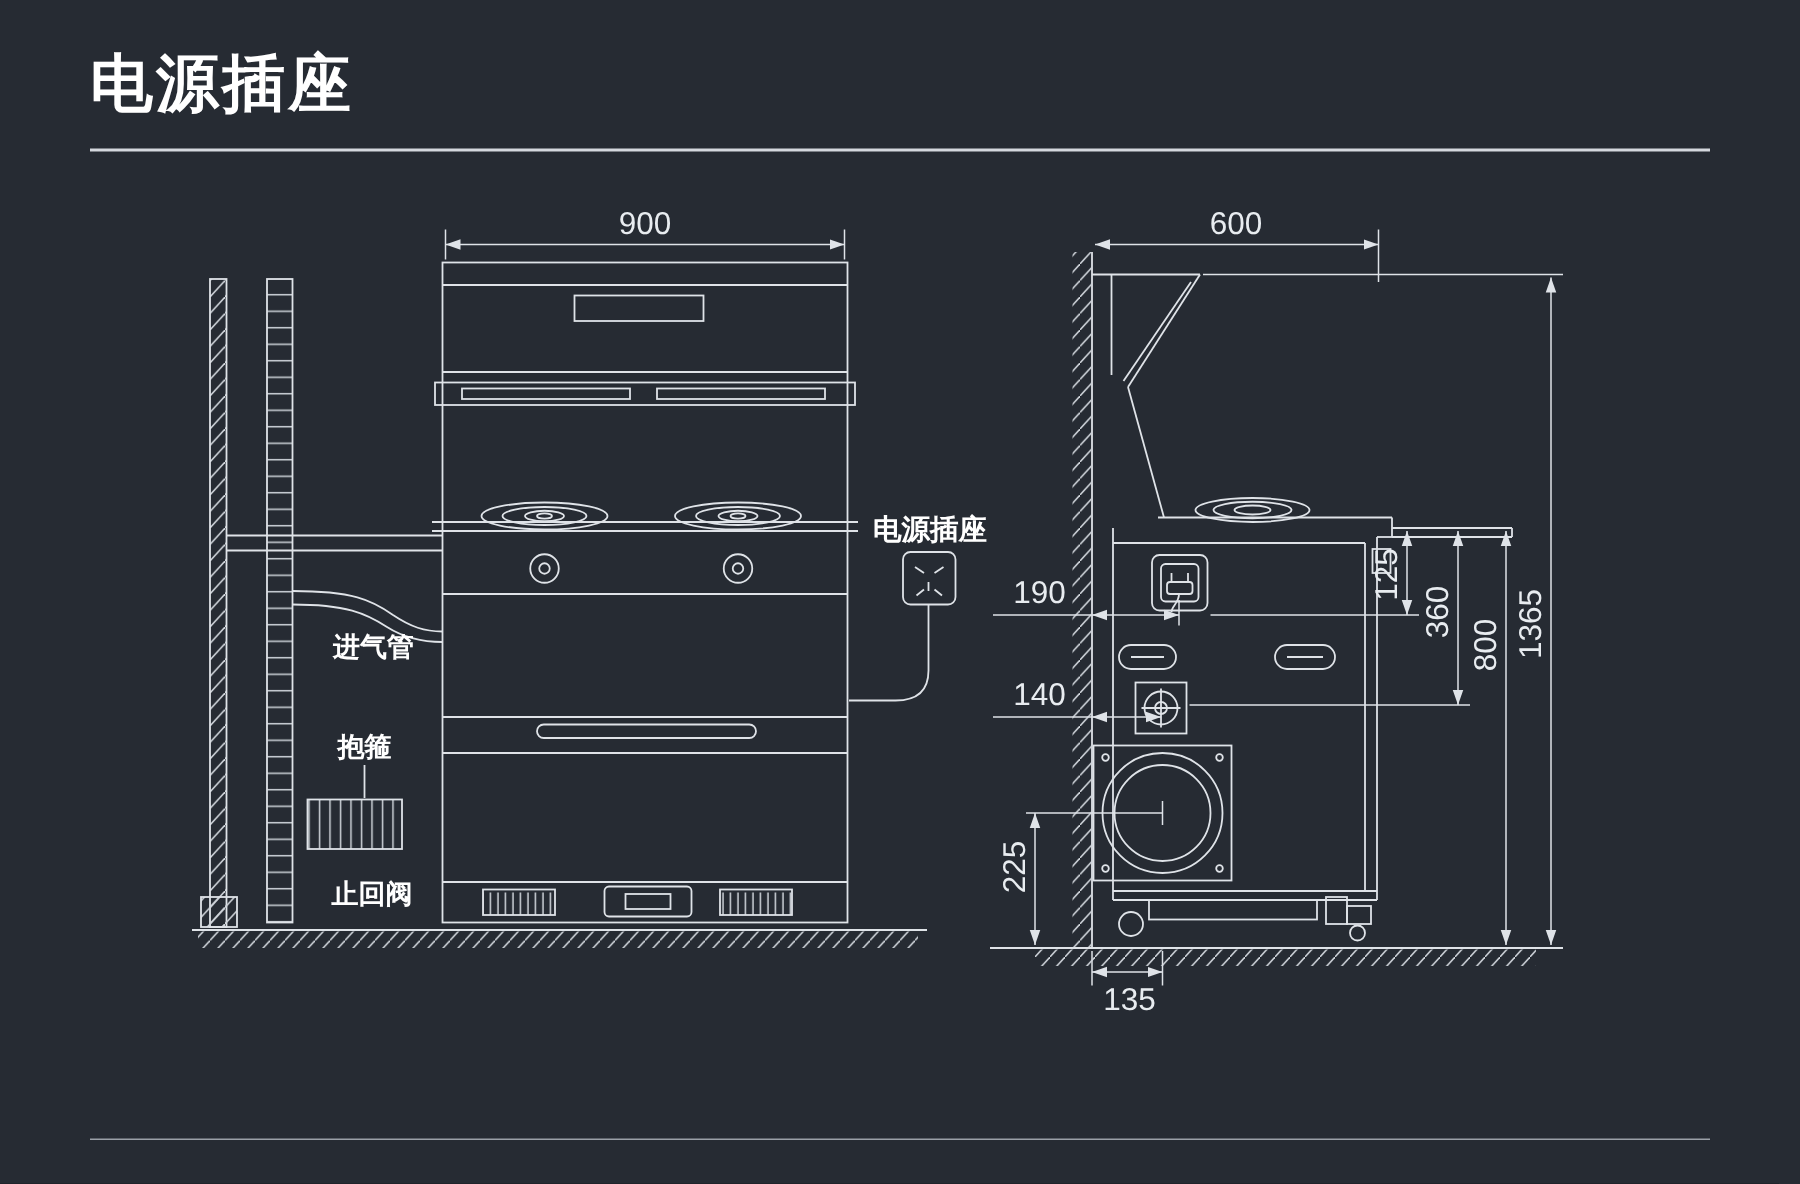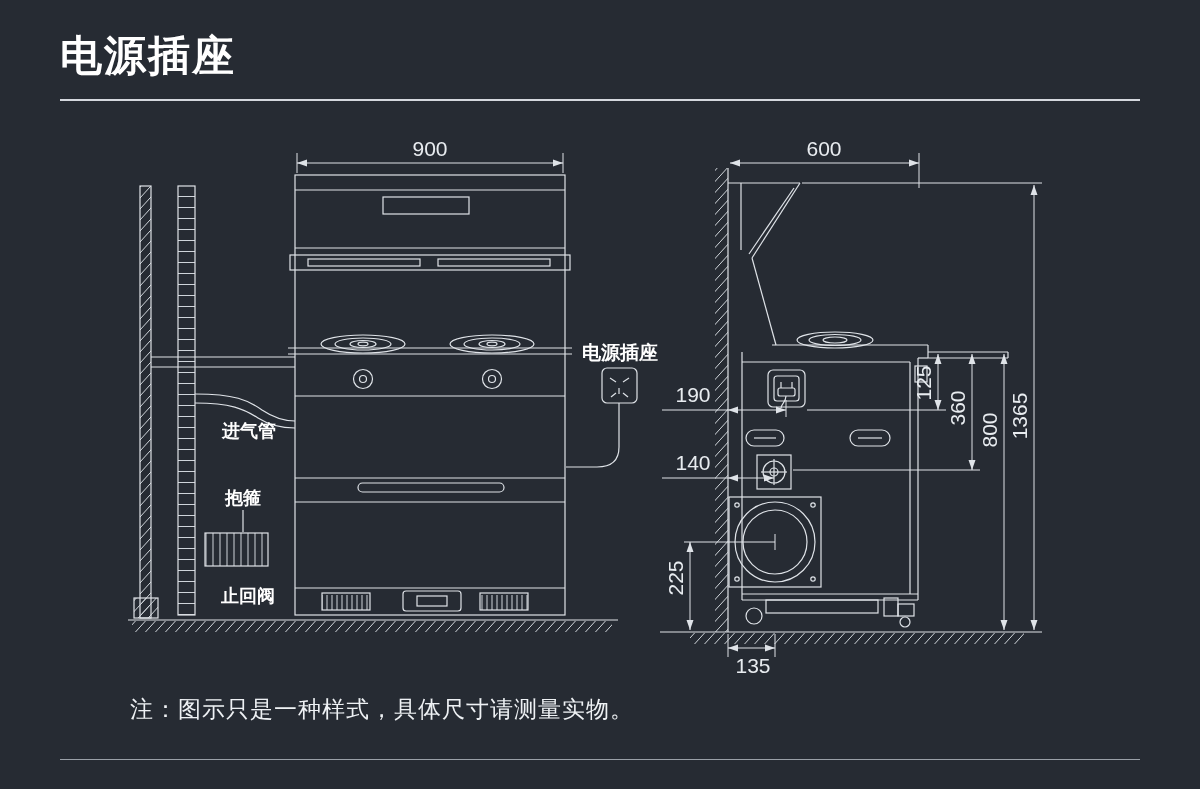--- a/index.html
+++ b/index.html
@@ -272,15 +272,14 @@
     <text class="dim-text" text-anchor="middle" x="997" y="430" transform="rotate(-90 997 430)">800</text>
     <text class="dim-text" text-anchor="middle" x="1027" y="416" transform="rotate(-90 1027 416)">1365</text>
     <text class="dim-text" text-anchor="middle" x="683" y="578" transform="rotate(-90 683 578)">225</text>
 
     <text class="dim-text" x="753" y="673" text-anchor="middle">135</text>
   </svg>
 
   <h1 class="title">电源插座</h1>
   <div class="rule rule-top"></div>
 
-  <p class="note">注：图示只是一种样式，具体尺寸请测量实物。</p>
   <div class="rule rule-bottom"></div>
 </div>
 
 </body></html>

